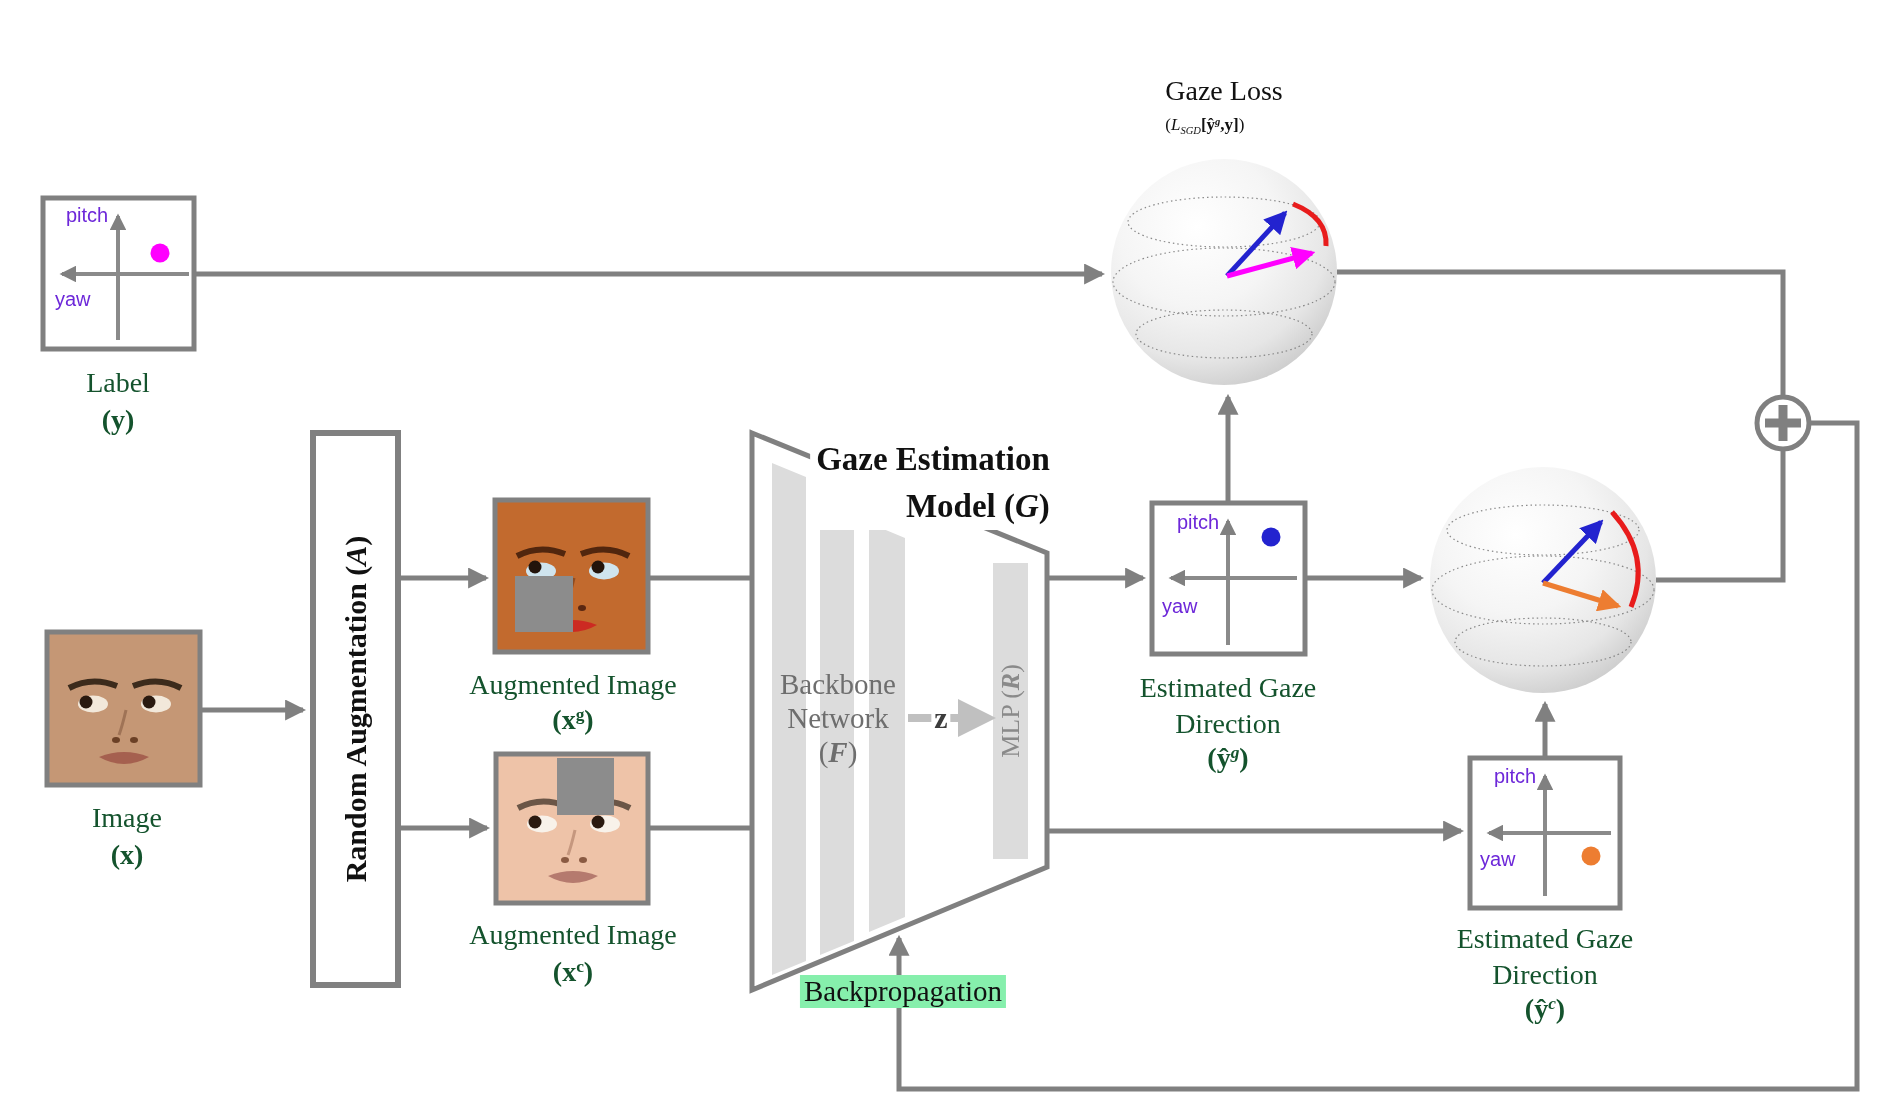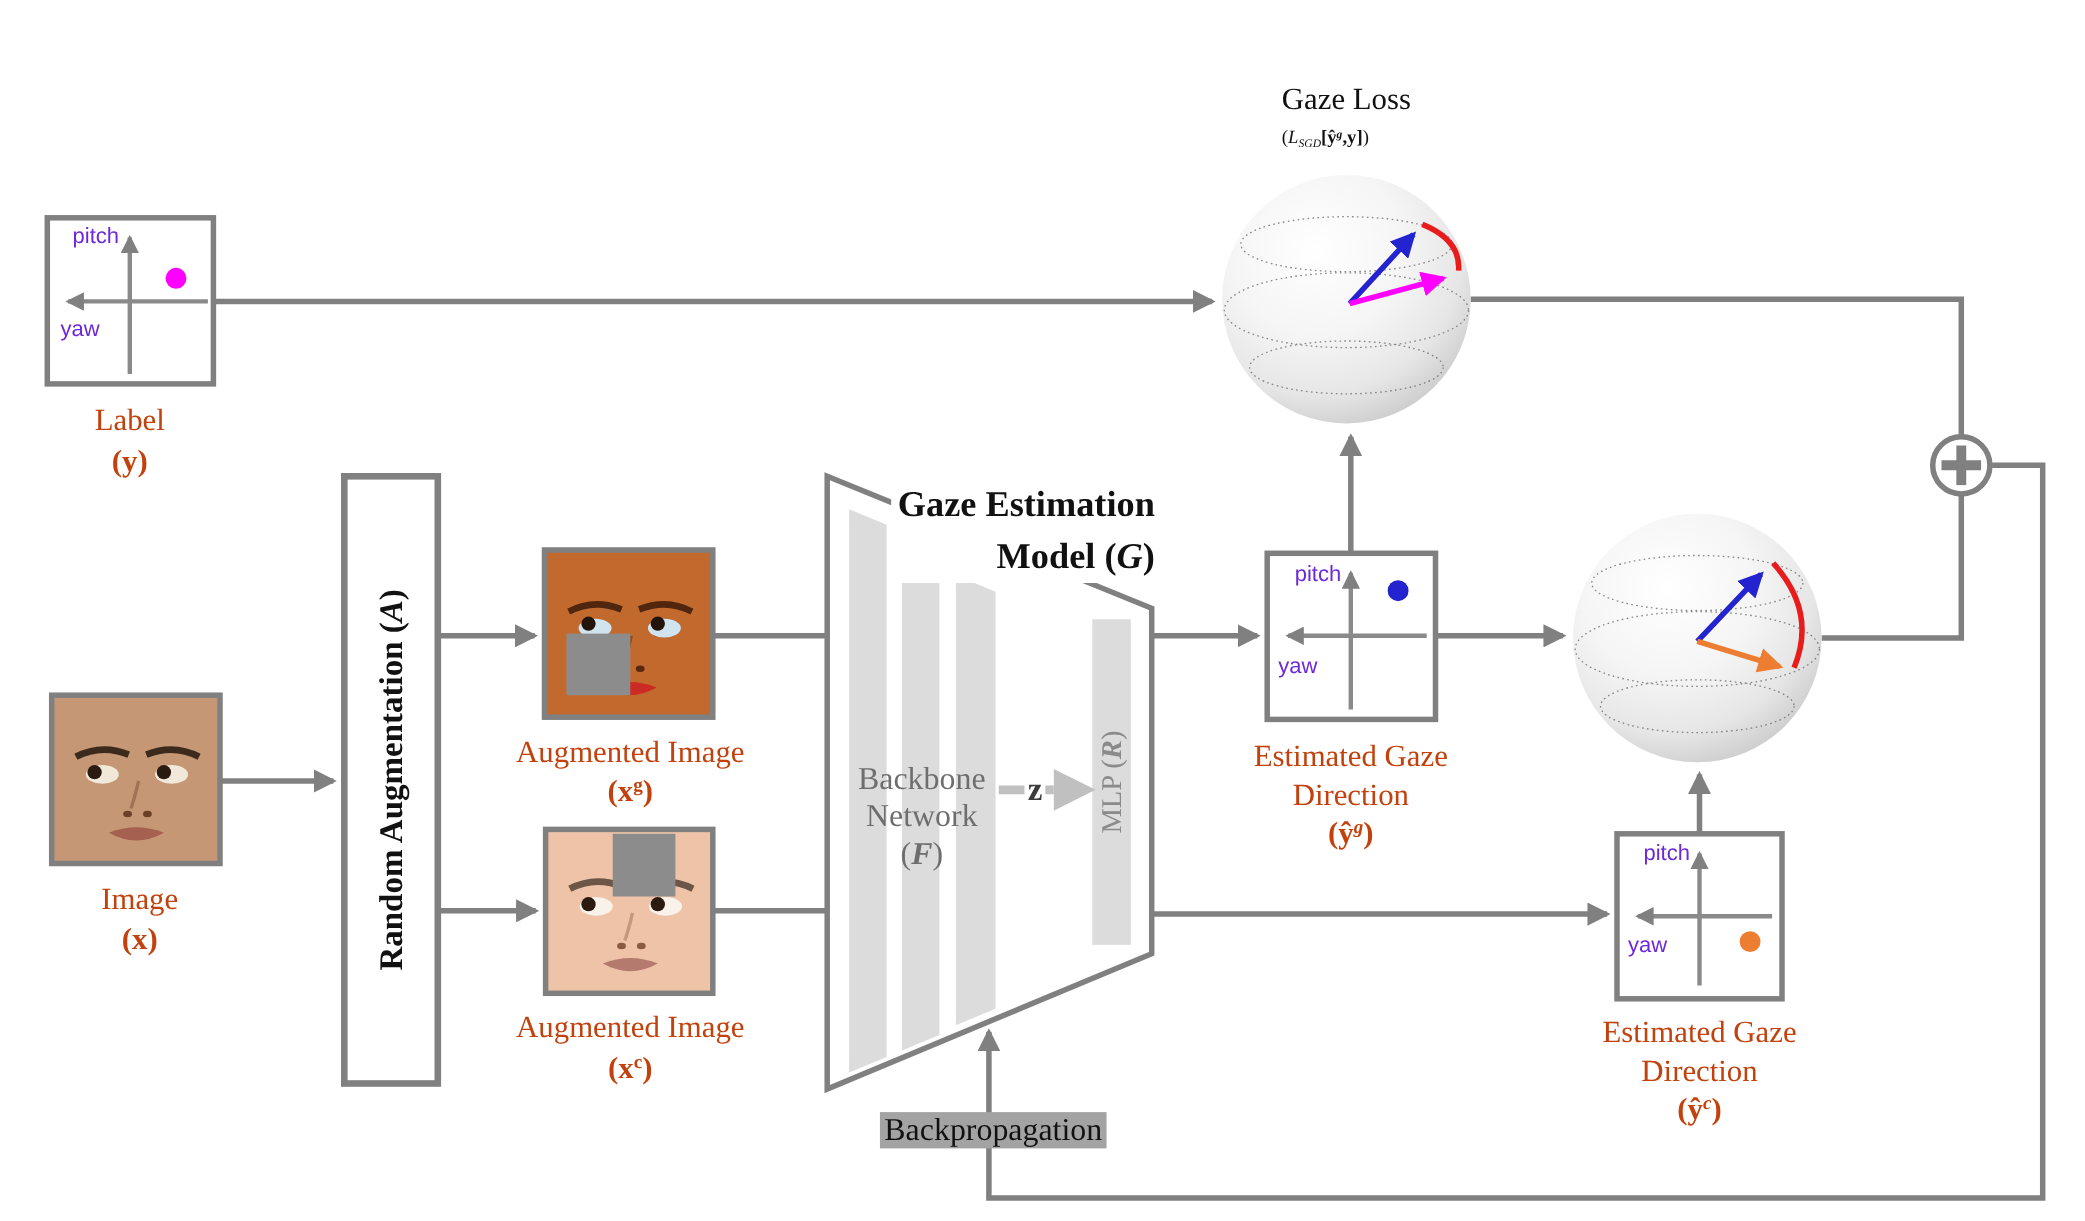--- a/index.html
+++ b/index.html
@@ -1,39 +1,39 @@
 <!DOCTYPE html>
 <html><head>
 <meta charset="utf-8">
 <style>
   html,body{margin:0;padding:0;background:#ffffff;}
   #figure{position:relative;width:1895px;height:1110px;background:#fff;overflow:hidden;
           font-family:"Liberation Serif",serif;color:#111;}
   #figure svg{position:absolute;left:0;top:0;}
   .t{position:absolute;transform:translateX(-50%);text-align:center;white-space:nowrap;
-     font-size:28px;line-height:34px;color:#c2410c;}
+     font-size:28px;line-height:34px;color:#14532d;}
   .bold{font-weight:bold;}
   .it{font-style:italic;}
   .bi{font-weight:bold;font-style:italic;}
   .sup{font-size:.62em;position:relative;top:-.5em;}
   .sub{font-size:.62em;position:relative;top:.35em;font-style:italic;}
   .axis-label{position:absolute;font-family:"Liberation Sans",sans-serif;font-size:20px;
               color:#6d28d9;white-space:nowrap;}
   .model-title{position:absolute;left:933px;top:436px;transform:translateX(-50%);
                font-weight:bold;font-size:33px;line-height:47px;text-align:right;
                background:#fff;padding:0 6px;white-space:nowrap;}
   .backbone-label{position:absolute;left:838px;top:667px;transform:translateX(-50%);
-                  color:#6e6e6e;font-size:29px;line-height:34px;text-align:center;white-space:nowrap;margin-top:24px;}
+                  color:#6e6e6e;font-size:29px;line-height:34px;text-align:center;white-space:nowrap;}
   .rot{position:absolute;transform:translate(-50%,-50%) rotate(-90deg);white-space:nowrap;}
   .ra-label{left:356px;top:709px;font-weight:bold;font-size:30px;}
   .mlp-label{left:1011px;top:711px;color:#8a8a8a;font-size:26px;}
   .z-label{position:absolute;left:941px;top:718px;transform:translate(-50%,-50%);
            font-weight:bold;font-size:30px;color:#3c3c3c;background:#fff;padding:0 3px;}
-  .backprop{position:absolute;left:903px;top:1011px;transform:translateX(-50%);
-            font-size:29px;background:#a3a3a3;padding:0 4px;}
+  .backprop{position:absolute;left:903px;top:975px;transform:translateX(-50%);
+            font-size:29px;background:#86efac;padding:0 4px;}
   .loss-block{position:absolute;transform:translateX(-50%);text-align:left;white-space:nowrap;}
   .loss-title{font-size:28px;line-height:34px;}
   .loss-formula{font-size:17px;line-height:34px;}
 </style>
 </head>
 <body>
 
 <div id="figure">
 
 <svg width="1895" height="1110" viewBox="0 0 1895 1110">

